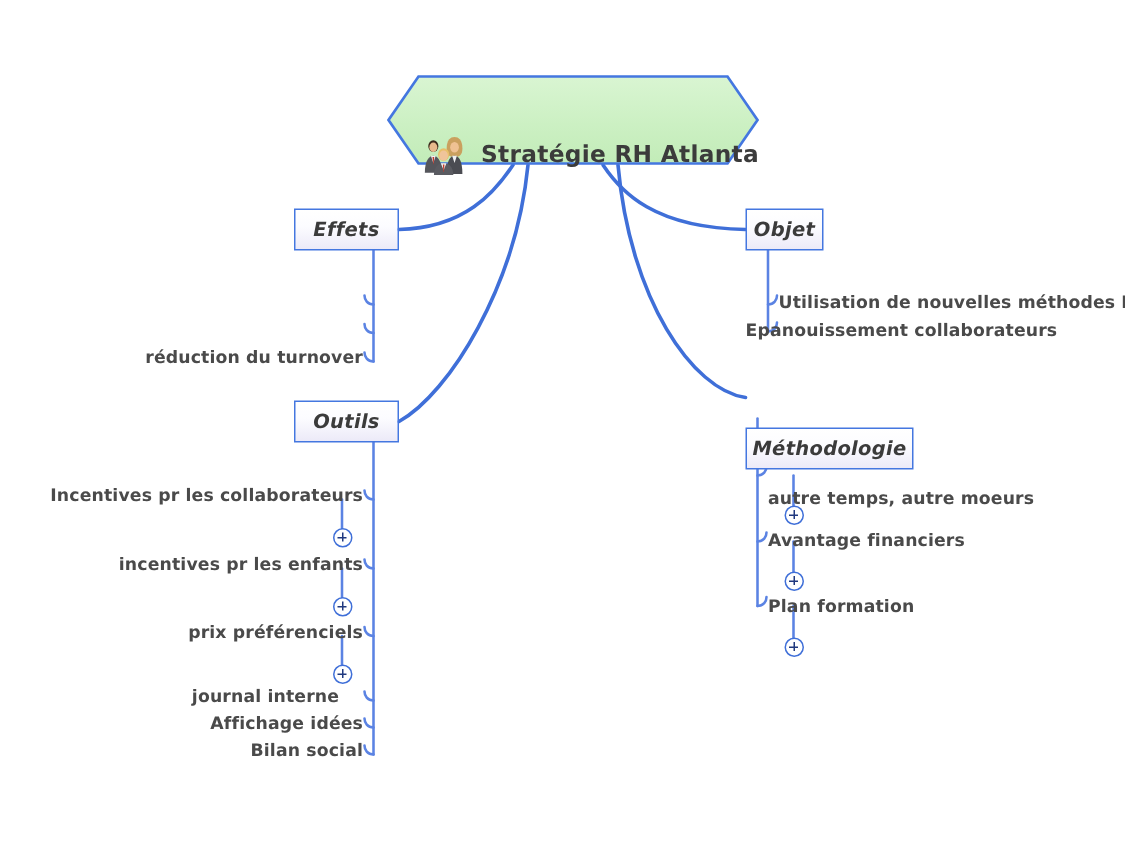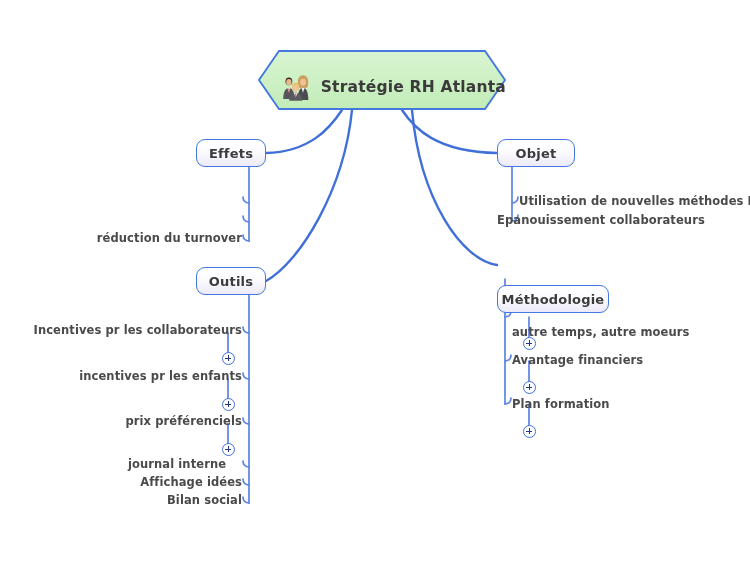--- a/index.html
+++ b/index.html
@@ -31,21 +31,21 @@
     top: 50px;
     width: 248px;
     height: 60px;
   }
   .root-node .hex-svg {
     position: absolute;
     left: 0; top: 0;
   }
   .root-inner {
     position: absolute;
-    left: 0; top: 0;
+    left: 0; top: 16px;
     width: 248px; height: 73px;
     display: flex;
     align-items: center;
     justify-content: center;
     padding-left: 22px;
     box-sizing: border-box;
   }
   .root-label {
     font-size: 15.5px;
     font-weight: bold;
@@ -54,38 +54,39 @@
     margin-left: 10px;
     white-space: nowrap;
   }
   .people-icon { display:block; }
 
   
   .node-box {
     position: absolute;
     box-sizing: border-box;
     border: 1.6px solid #4477e0;
-    border-radius: 9px;
+    border-radius: 0;
     background: linear-gradient(to bottom, #ffffff 0%, #fcfcff 42%, #eceaf8 100%);
     display: flex;
     align-items: center;
     justify-content: center;
     height: 28px;
+    font-style: italic;
   }
   .node-box span {
     font-size: 13px;
     font-weight: bold;
     color: #3b3b3b;
     white-space: nowrap;
     letter-spacing: 0.2px;
   }
 
   #node-effets       { left: 196px; top: 139px; width: 70px; }
   #node-outils       { left: 196px; top: 267px; width: 70px; }
-  #node-objet        { left: 497px; top: 139px; width: 78px; }
+  #node-objet        { left: 497px; top: 139px; width: 52px; }
   #node-methodologie { left: 497px; top: 251px; width: 112px; margin-top: 34px; }
 
   
   .leaf {
     position: absolute;
     font-size: 11.5px;
     font-weight: bold;
     color: #4a4a4a;
     white-space: nowrap;
     letter-spacing: 0.1px;

